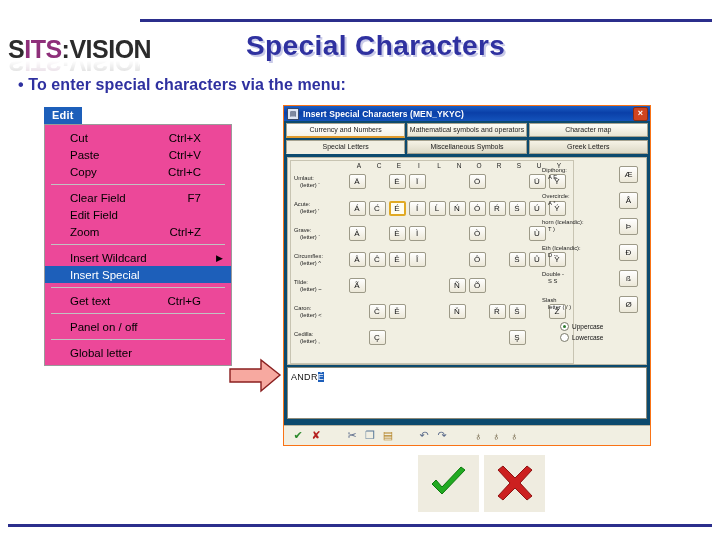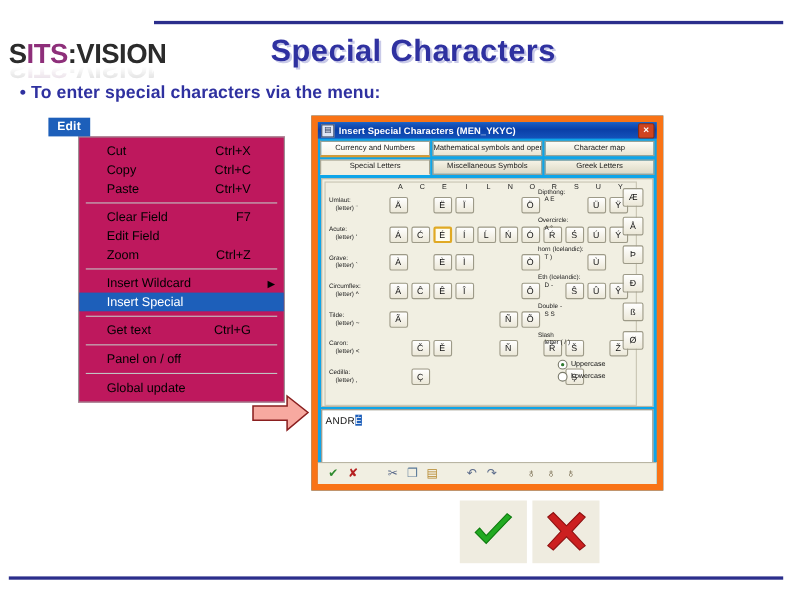--- a/index.html
+++ b/index.html
@@ -41,40 +41,40 @@
   }
   .bullet .dot{font-size:16px;}
 
   
   .menu{position:absolute;left:44px;top:105px;width:190px;}
   .menu-title{
     background:#1d5fba;color:#ffffff;font-size:11px;font-weight:bold;
     padding:2px 8px 3px 8px;display:inline-block;letter-spacing:0.2px;
   }
   .menu-body{
-    background:#be185d;border:1px solid #9a9a9a;border-top:1px solid #9a9a9a;
-    padding:4px 0 4px 0;width:188px;box-sizing:border-box;margin-left:27px;
+    background:#ec4899;border:1px solid #9a9a9a;border-top:1px solid #9a9a9a;
+    padding:4px 0 4px 0;width:188px;box-sizing:border-box;
   }
   .mi{
     display:flex;align-items:center;font-size:11.5px;color:#000000;
     padding:2.5px 6px 2.5px 25px;position:relative;white-space:nowrap;
   }
   .mi .lbl{flex:0 0 auto;}
   .mi .acc{position:absolute;right:30px;}
   .mi .sub{position:absolute;right:8px;font-size:9px;}
   .mi.sel{background:#1d5fba;color:#ffffff;}
   .msep{height:0;border-top:1px solid #c2c2c2;margin:4px 6px 4px 6px;}
 
   
   .arrow{position:absolute;left:229px;top:358px;width:53px;height:35px;}
 
   
   .dialog{
-    position:absolute;left:283px;top:105px;width:320px;height:341px;
-    background:#0ea5e9;border:6px solid #f97316;box-sizing:border-box;
+    position:absolute;left:283px;top:105px;width:368px;height:341px;
+    background:#0c4a6e;border:1px solid #f97316;box-sizing:border-box;
   }
   .titlebar{
     height:15px;background:linear-gradient(to bottom,#1c5fc4 0%,#0a3fa8 45%,#1453bb 100%);
     display:flex;align-items:center;padding:0 2px 0 3px;
   }
   .titlebar .tb-icon{
     width:10px;height:10px;background:#dfe6f5;border:1px solid #36486b;
     margin-right:4px;font-size:7px;line-height:9px;text-align:center;color:#1b2a4a;
   }
   .titlebar .tb-text{
@@ -194,27 +194,27 @@
 </div>
 
 <div class="menu">
   <div class="menu-title">Edit</div>
   <div class="menu-body" id="menu-body">
       <div class="mi">
         <span class="lbl">Cut</span>
         <span class="acc">Ctrl+X</span>
       </div>
       <div class="mi">
+        <span class="lbl">Paste</span>
+        <span class="acc">Ctrl+V</span>
+      </div>
+      <div class="mi">
         <span class="lbl">Copy</span>
         <span class="acc">Ctrl+C</span>
       </div>
-      <div class="mi">
-        <span class="lbl">Paste</span>
-        <span class="acc">Ctrl+V</span>
-      </div>
       <div class="msep"></div>
       <div class="mi">
         <span class="lbl">Clear Field</span>
         <span class="acc">F7</span>
       </div>
       <div class="mi">
         <span class="lbl">Edit Field</span>
       </div>
       <div class="mi">
         <span class="lbl">Zoom</span>
@@ -232,21 +232,21 @@
       <div class="mi">
         <span class="lbl">Get text</span>
         <span class="acc">Ctrl+G</span>
       </div>
       <div class="msep"></div>
       <div class="mi">
         <span class="lbl">Panel on / off</span>
       </div>
       <div class="msep"></div>
       <div class="mi">
-        <span class="lbl">Global update</span>
+        <span class="lbl">Global letter</span>
       </div>
     </div>
 </div>
 
 <div class="arrow">
   <svg width="53" height="35" viewBox="0 0 53 35">
     <polygon points="1,11 32,11 32,2 51,17 32,33 32,24 1,24" fill="#f7a9a0" stroke="#8a1f1f" stroke-width="1.4"></polygon>
   </svg>
 </div>
 

